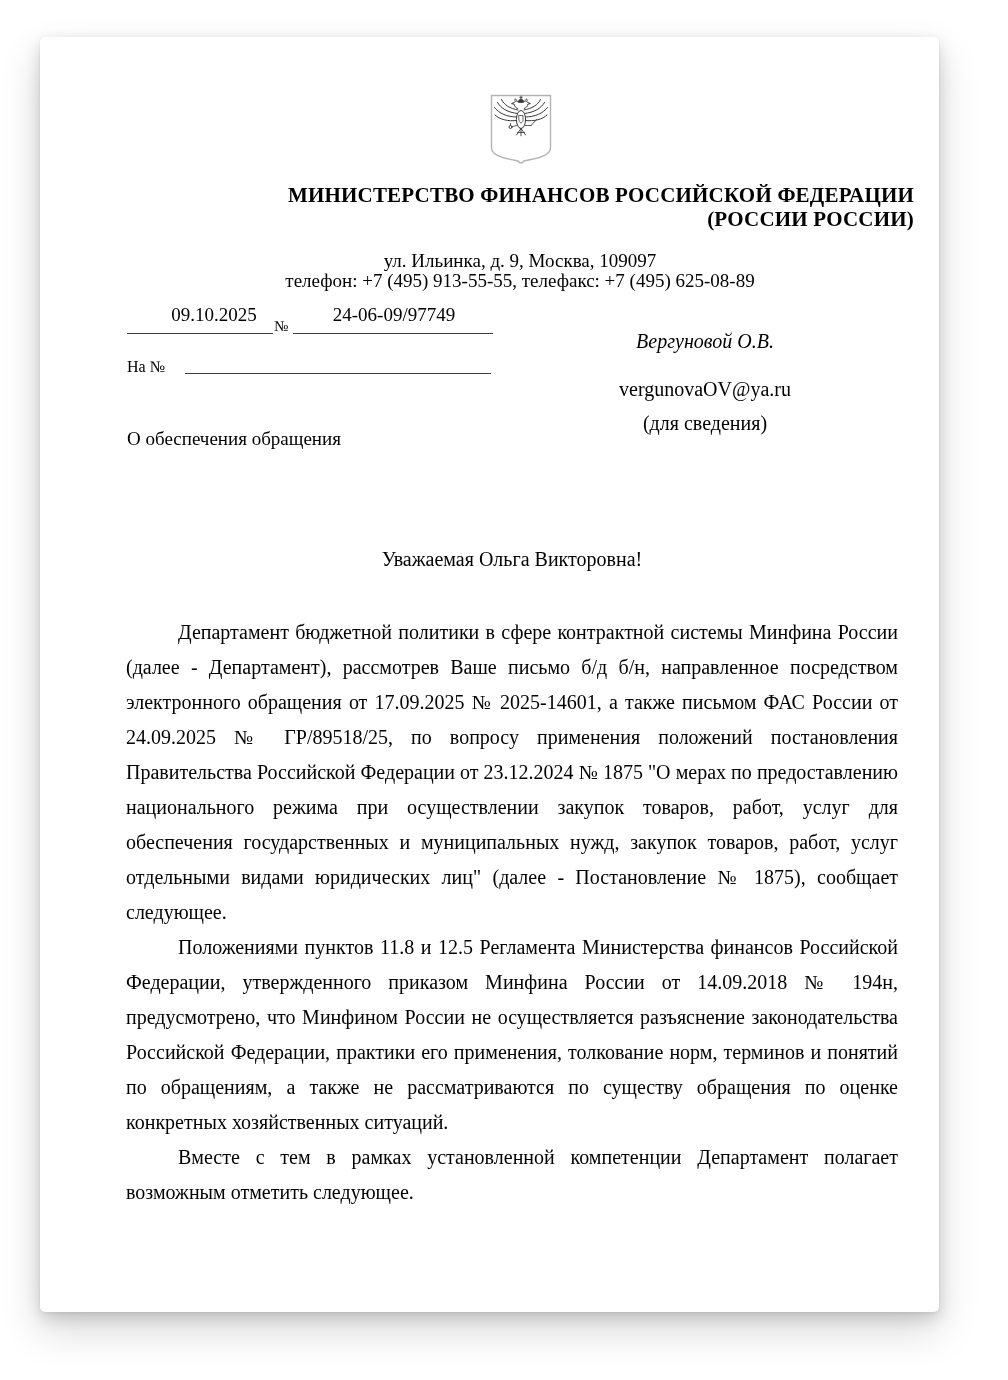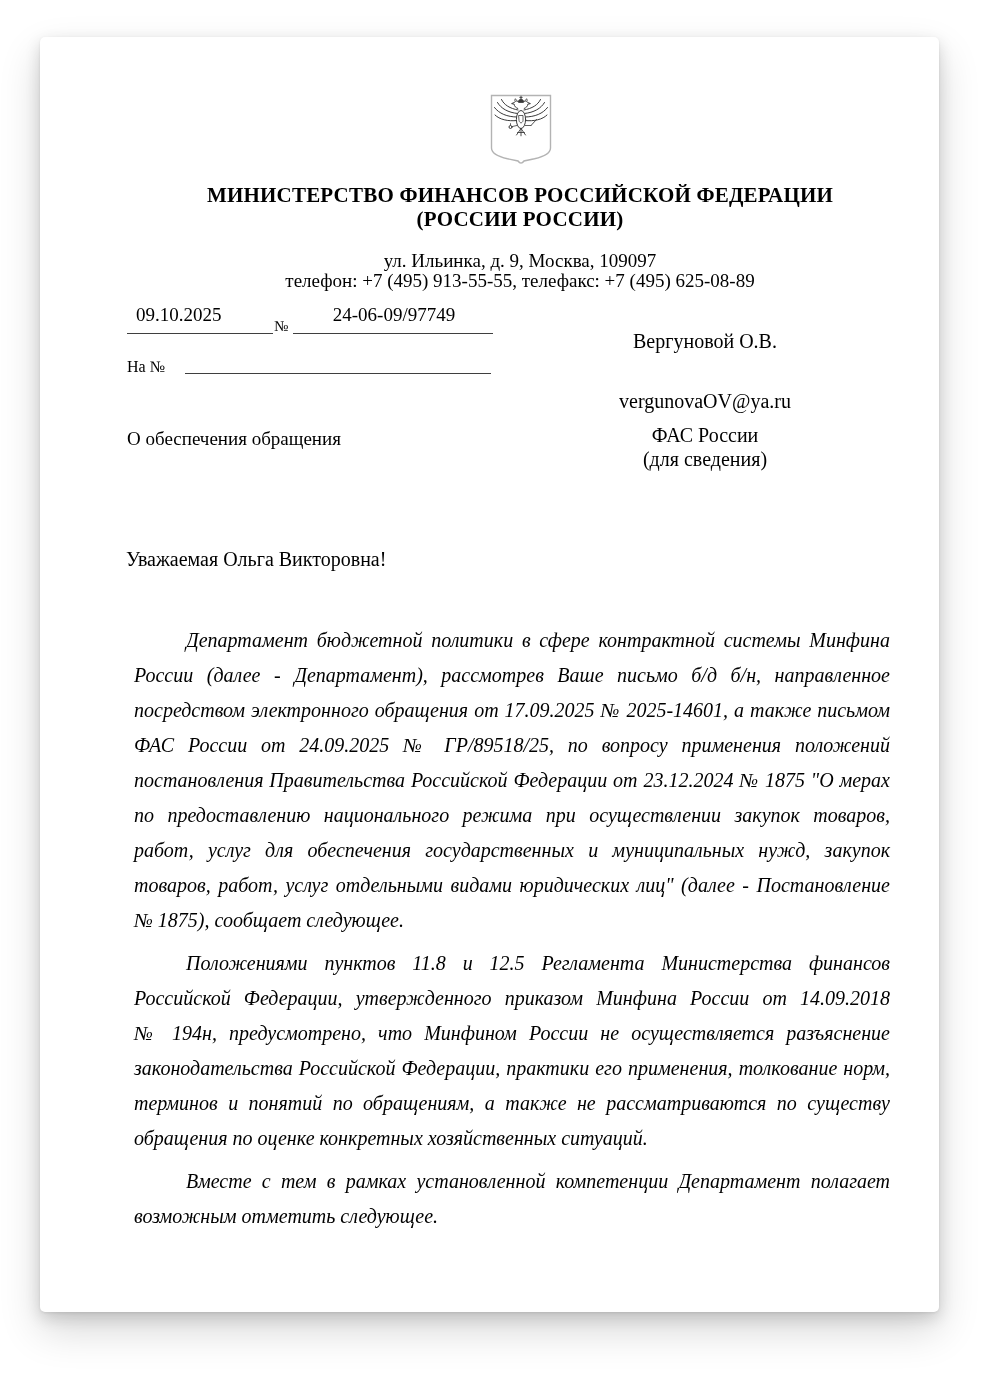--- a/index.html
+++ b/index.html
@@ -12,45 +12,45 @@
     position:absolute; left:40px; top:37px; width:899px; height:1275px;
     background:#ffffff; border-radius:5px;
     box-shadow: 0 1px 3px rgba(0,0,0,0.08), 0 6px 16px rgba(0,0,0,0.14), 0 18px 42px rgba(0,0,0,0.16);
   }
   .abs { position:absolute; }
 
   .emblem { left:448px; top:56px; width:66px; height:74px; }
   .emblem svg { display:block; width:100%; height:100%; }
 
   .org-title {
-    left:86px; top:146px; width:788px; text-align:center;
+    left:86px; top:146px; width:788px; text-align:right;
     font-weight:bold; font-size:21px; line-height:24px; letter-spacing:0.2px;
   }
   .org-address {
     left:86px; top:214px; width:788px; text-align:center;
     font-size:19px; line-height:19.5px;
   }
 
-  .ref-date-value  { left:96px;  top:267px; width:156px; font-size:19px; }
+  .ref-date-value  { left:96px;  top:267px; width:156px; text-align:center; font-size:19px; }
   .ref-date-line   { left:87px;  top:296px; width:146px; border-bottom:1px solid #3f3f3f; height:0; }
   .ref-number-sign { left:234px; top:281px; font-size:15px; }
   .ref-number-value{ left:254px; top:267px; width:200px; text-align:center; font-size:19px; }
   .ref-number-line { left:253px; top:296px; width:200px; border-bottom:1px solid #3f3f3f; height:0; }
   .reply-label     { left:87px;  top:321px; font-size:16px; }
   .reply-line      { left:145px; top:336px; width:306px; border-bottom:1px solid #3f3f3f; height:0; }
 
   .addressee { left:500px; top:292px; width:330px; text-align:center; font-size:20px; line-height:24px; }
-  .addressee .name  { margin-bottom:36px; }
+  .addressee .name  { margin-bottom:24px;font-style:italic; }
   .addressee .email { margin-bottom:10px; }
 
   .subject    { left:87px; top:391px; font-size:19px; }
-  .salutation { left:86px; top:511px; width:772px; font-size:20px; }
+  .salutation { left:86px; top:511px; width:772px; text-align:center; font-size:20px; }
 
   .body-text { left:86px; top:578px; width:772px; font-size:20px; line-height:35px; text-align:justify; }
-  .body-text p { margin:8px; text-indent:52px; text-align-last:left;font-style:italic; }
+  .body-text p { margin:0; text-indent:52px; text-align-last:left; }
 </style>
 </head>
 <body>
 
 <div class="page">
 
   <div class="abs emblem">
     <svg viewBox="0 0 64 74">
       <path d="M2.5 2.5 H61.5 V55 C61.5 60.5 54 63.8 45.5 65.8 L35 68 C33.2 70.8 30.8 70.8 29 68 L18.5 65.8 C10 63.8 2.5 60.5 2.5 55 Z" fill="#ffffff" stroke="#b3b3b3" stroke-width="1.4"></path>
       <g stroke="#3a3a3a" stroke-width="1" fill="none" stroke-linecap="round">
@@ -93,21 +93,20 @@
   <div class="abs ref-date-line"></div>
   <div class="abs ref-number-sign">№</div>
   <div class="abs ref-number-value">24-06-09/97749</div>
   <div class="abs ref-number-line"></div>
   <div class="abs reply-label">На №</div>
   <div class="abs reply-line"></div>
 
   <div class="abs addressee">
     <div class="name">Вергуновой О.В.</div>
     <div class="email">vergunovaOV@ya.ru</div>
-    <div>ФАС России</div>
     <div>(для сведения)</div>
   </div>
 
   <div class="abs subject">О обеспечения обращения</div>
 
   <div class="abs salutation">Уважаемая Ольга Викторовна!</div>
 
   <div class="abs body-text">
     <p>Департамент бюджетной политики в сфере контрактной системы Минфина России (далее - Департамент), рассмотрев Ваше письмо б/д б/н, направленное посредством электронного обращения от 17.09.2025 №&nbsp;2025-14601, а также письмом ФАС России от 24.09.2025 №&nbsp;ГР/89518/25, по вопросу применения положений постановления Правительства Российской Федерации от 23.12.2024 №&nbsp;1875 "О мерах по предоставлению национального режима при осуществлении закупок товаров, работ, услуг для обеспечения государственных и муниципальных нужд, закупок товаров, работ, услуг отдельными видами юридических лиц" (далее - Постановление №&nbsp;1875), сообщает следующее.</p>
     <p>Положениями пунктов 11.8 и 12.5 Регламента Министерства финансов Российской Федерации, утвержденного приказом Минфина России от 14.09.2018 №&nbsp;194н, предусмотрено, что Минфином России не осуществляется разъяснение законодательства Российской Федерации, практики его применения, толкование норм, терминов и понятий по обращениям, а также не рассматриваются по существу обращения по оценке конкретных хозяйственных ситуаций.</p>

